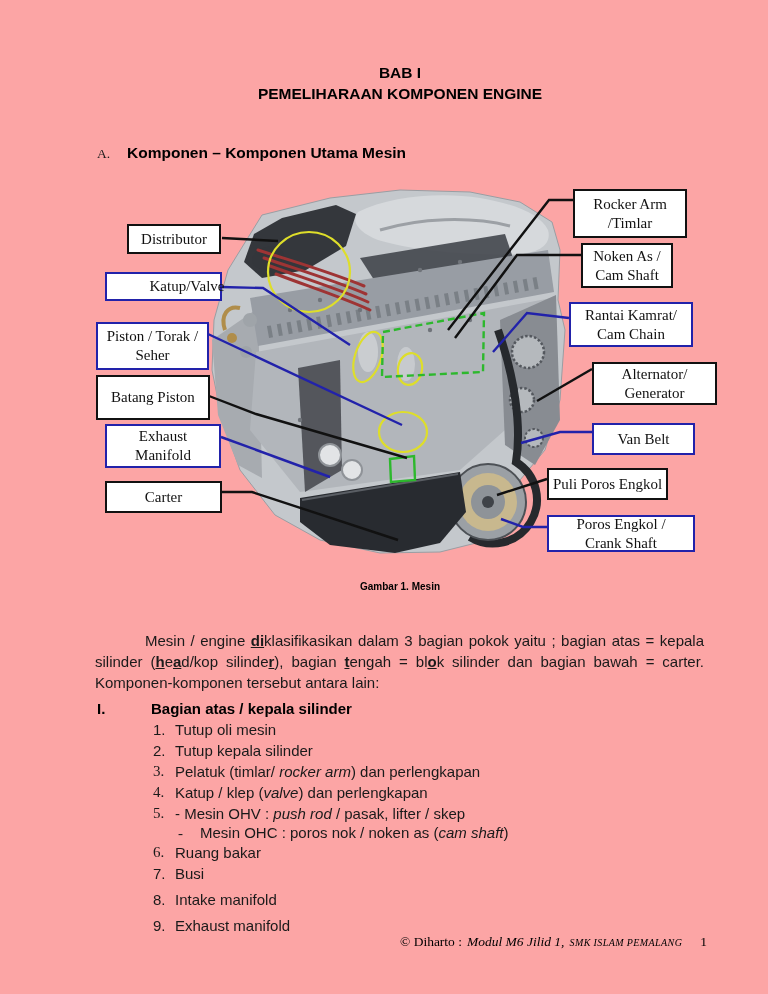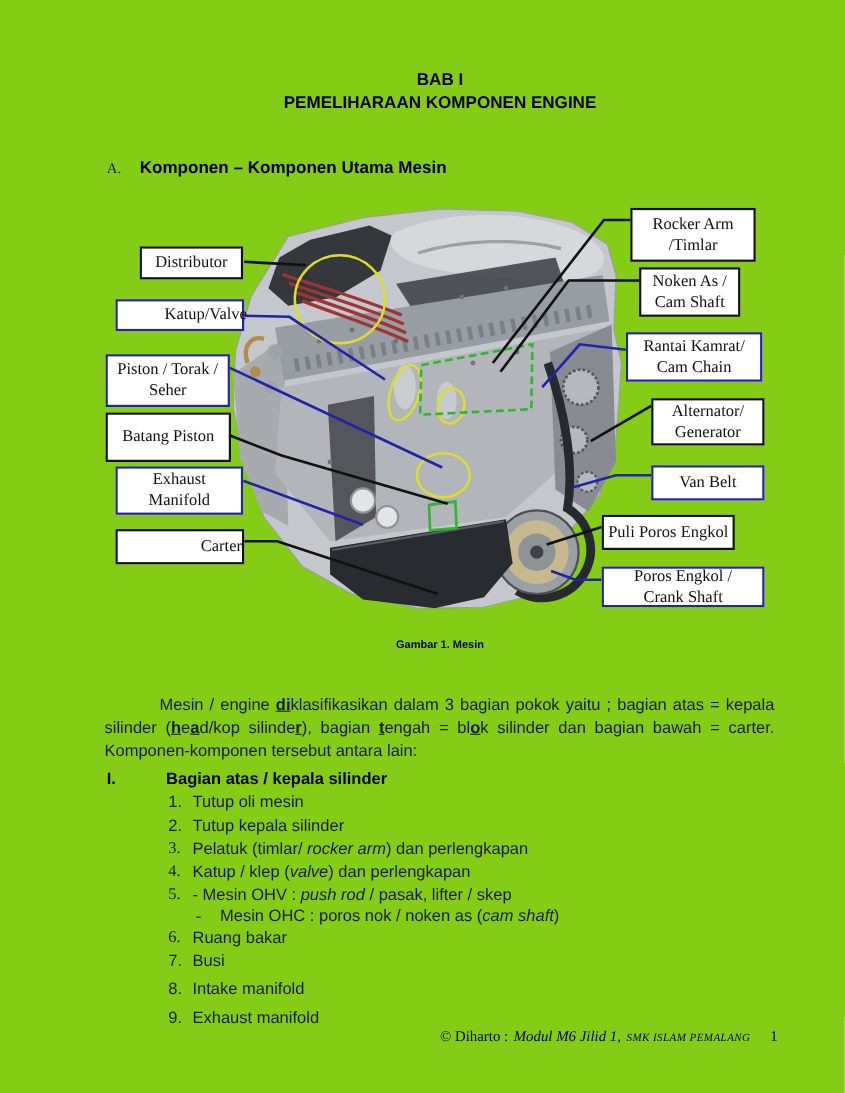--- a/index.html
+++ b/index.html
@@ -1,41 +1,41 @@
 <!DOCTYPE html>
 <html><head>
 <meta charset="utf-8">
 <style>
   html,body{margin:0;padding:0;background:#e8e8e8;}
-  #page{position:relative;width:768px;height:994px;background:#84cc16;overflow:hidden;
+  #page{position:relative;width:768px;height:994px;background:#fca5a5;overflow:hidden;
         font-family:"Liberation Sans",sans-serif;color:#1a1a1a;margin:0 auto;}
   
   .title-block{position:absolute;left:95px;top:62px;width:610px;text-align:center;
                font-weight:bold;font-size:15.5px;line-height:21px;color:#000;}
   .section-a{position:absolute;left:97px;top:143px;font-size:15.5px;line-height:20px;}
   .section-a .prefix{font-family:"Liberation Serif",serif;font-size:13.5px;font-weight:normal;
                      display:inline-block;width:30px;}
   .section-a .txt{font-weight:bold;color:#000;}
   
   #diagram-svg{position:absolute;left:0;top:0;width:768px;height:994px;pointer-events:none;}
   .lbl{position:absolute;border:2.5px solid #111;background:#fff;box-sizing:border-box;
        display:flex;flex-direction:column;align-items:center;justify-content:center;
        font-family:"Liberation Serif",serif;font-size:15px;line-height:19px;
        text-align:center;color:#111;}
   .lbl.blue{border-color:#2222aa;}
   #lbl-distributor{left:127px;top:224px;width:94px;height:30px;}
   #lbl-katup{left:105px;top:272px;width:117px;height:29px;padding-left:47px;}
   #lbl-piston{left:96px;top:322px;width:113px;height:48px;}
   #lbl-batang{left:96px;top:375px;width:114px;height:45px;text-align:center;}
   #lbl-exhaust{left:105px;top:424px;width:116px;height:44px;}
-  #lbl-carter{left:105px;top:481px;width:117px;height:32px;align-items:flex-end;}
+  #lbl-carter{left:105px;top:481px;width:117px;height:32px;}
   #lbl-rocker{left:573px;top:189px;width:114px;height:49px;}
   #lbl-noken{left:581px;top:243px;width:92px;height:45px;}
   #lbl-rantai{left:569px;top:302px;width:124px;height:45px;}
-  #lbl-alternator{left:592px;top:362px;width:103px;height:43px;}
+  #lbl-alternator{left:592px;top:362px;width:125px;height:43px;}
   #lbl-vanbelt{left:592px;top:423px;width:103px;height:32px;}
   #lbl-puli{left:547px;top:468px;width:121px;height:32px;}
   #lbl-poros{left:547px;top:515px;width:148px;height:37px;justify-content:center;}
   .caption{position:absolute;left:95px;top:581px;width:610px;text-align:center;
            font-weight:bold;font-size:10px;color:#000;}
   
   .paragraph{position:absolute;left:95px;top:630px;width:609px;font-size:15px;
              line-height:21px;text-align:justify;text-indent:50px;}
   .paragraph .b{font-weight:bold;}
   .paragraph .u{text-decoration:underline;}

